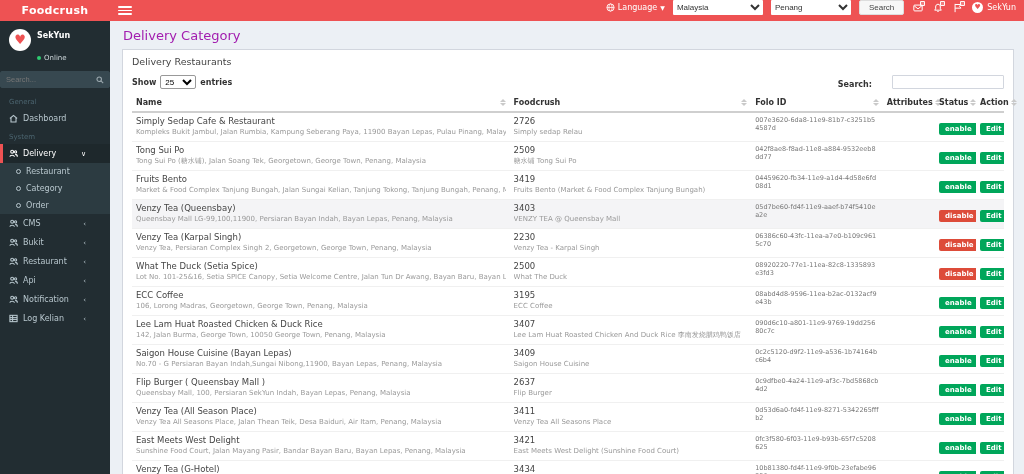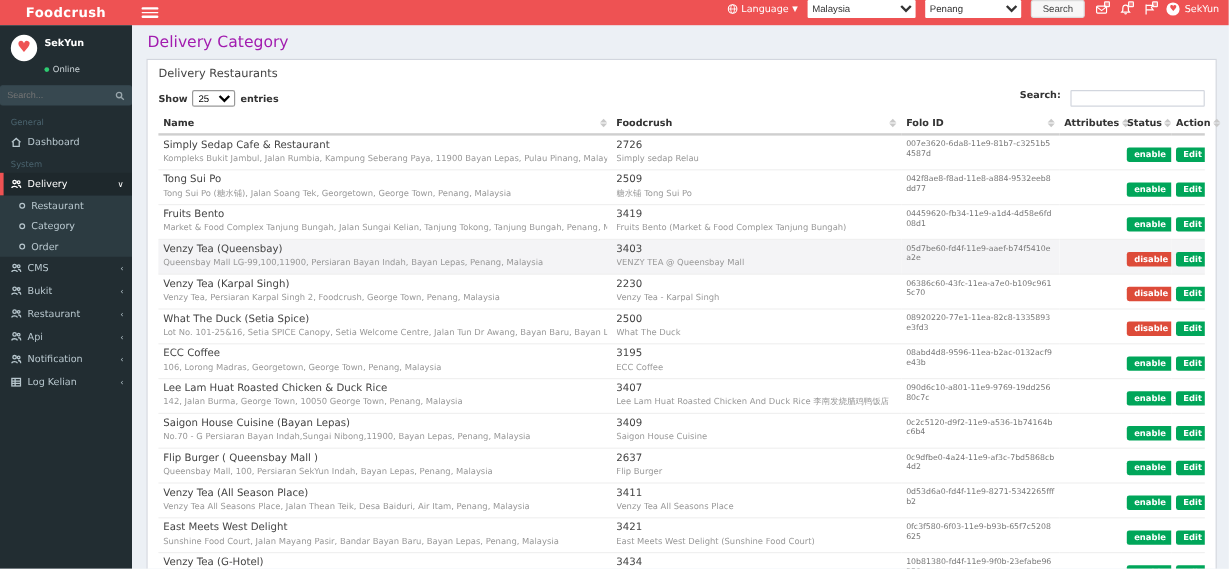--- a/index.html
+++ b/index.html
@@ -33,39 +33,39 @@
   .user-panel{display:flex;gap:6px;padding:8px 9px 6px}
   .user-avatar{width:22px;height:22px;border-radius:50%;background:#fff;color:var(--accent);font-size:13px;line-height:22px;text-align:center;flex:none}
   .user-name{color:#fff;font-size:8px;font-weight:700;margin-top:2px}
   .user-status{display:flex;align-items:center;gap:3px;color:#cfd8dc;font-size:7px;margin-top:14px}
   .status-dot{width:4px;height:4px;border-radius:50%;background:#2ecc71}
   .sidebar-search{margin:3px 0 5px;display:flex;align-items:center;background:#374850;border-radius:2px;border:1px solid #374850}
   .sidebar-search input{flex:1;min-width:0;background:transparent;border:0;outline:0;color:#ccc;font-size:7.5px;padding:3px 5px}
   .sidebar-search button{background:transparent;border:0;padding:0 5px;cursor:pointer}
   .sidebar-search svg{width:8px;height:8px;stroke:#9aa7ad;fill:none;stroke-width:1.4}
   .section-label{padding:5px 9px 3px;color:#4b646f;font-size:7px}
-  .menu-item{display:flex;align-items:center;gap:5px;padding:5px 7px 5px 6px;border-left:3px solid transparent;color:#b8c7ce;font-size:8px;cursor:pointer}
+  .menu-item{display:flex;align-items:center;gap:5px;padding:5px 24px 5px 6px;border-left:3px solid transparent;color:#b8c7ce;font-size:8px;cursor:pointer}
   .menu-item svg{width:9px;height:9px;stroke:#b8c7ce;fill:none;stroke-width:1.2;flex:none}
   .menu-item.active{background:var(--active);color:#fff;border-left-color:var(--accent)}
   .menu-item.active svg{stroke:#fff}
   .chev{margin-left:auto;font-size:7px;color:inherit}
   .submenu{background:var(--submenu)}
   .submenu .menu-item{padding:4px 7px 4px 13px;border-left:3px solid transparent}
   .ring{width:5px;height:5px;border:1px solid #b8c7ce;border-radius:50%;flex:none}
 
   
   .content{margin-left:110px;height:453px;overflow:hidden}
   .content-header{padding:7px 13px 6px}
   .content-header h1{font-size:13px;font-weight:400;color:#a21caf}
   .box{margin:0 10px 0 12px;background:#fff;border:1px solid #d2d6de;min-height:424px}
   .box-header{padding:6px 9px 4px;font-size:9.5px;color:#444}
   .controls{display:flex;justify-content:space-between;align-items:center;padding:4px 9px 5px;font-size:8px;color:#333}
   .show-entries{display:flex;align-items:center;gap:4px;font-weight:600}
   .len-select{width:36px;height:14px;font-size:8px;border:1px solid #999;border-radius:2px;background:#fff}
-  .table-search{display:flex;align-items:flex-start;gap:8px;font-weight:600}
+  .table-search{display:flex;align-items:flex-end;gap:20px;font-weight:600}
   .table-search input{width:112px;height:14px;border:1px solid #d2d6de;border-radius:1px;outline:0;font-size:8px;padding:0 3px}
 
   table{width:calc(100% - 18px);margin:0 9px;border-collapse:collapse;table-layout:fixed}
   th{font-size:8px;font-weight:700;color:#333;text-align:left;padding:4px 4px;border-bottom:2px solid #cfcfcf}
   .th-inner{display:flex;align-items:center;justify-content:space-between;gap:2px}
   .sort{display:flex;flex-direction:column;align-items:center;flex:none}
   .sort i{display:block;width:0;height:0;border-left:3px solid transparent;border-right:3px solid transparent}
   .sort .up{border-bottom:3px solid #c9c9c9;margin-bottom:1px}
   .sort .dn{border-top:3px solid #c9c9c9}
   td{padding:3px 4px 4px;border-top:1px solid #f0f0f0;vertical-align:top;overflow:hidden}
@@ -426,21 +426,21 @@
               <button class="btn st-disable">disable</button>
             </td>
             <td>
               <button class="btn btn-edit">Edit</button>
             </td>
           </tr>
 
           <tr>
             <td>
               <div class="r-name">Venzy Tea (Karpal Singh)</div>
-              <div class="r-addr">Venzy Tea, Persiaran Karpal Singh 2, Foodcrush, George Town, Penang, Malaysia</div>
+              <div class="r-addr">Venzy Tea, Persiaran Complex Singh 2, Georgetown, George Town, Penang, Malaysia</div>
             </td>
             <td>
               <div class="r-name">2230</div>
               <div class="r-addr">Venzy Tea - Karpal Singh</div>
             </td>
             <td>
               <div class="uuid">06386c60-43fc-11ea-a7e0-b109c9615c70</div>
             </td>
             <td></td>
             <td>

